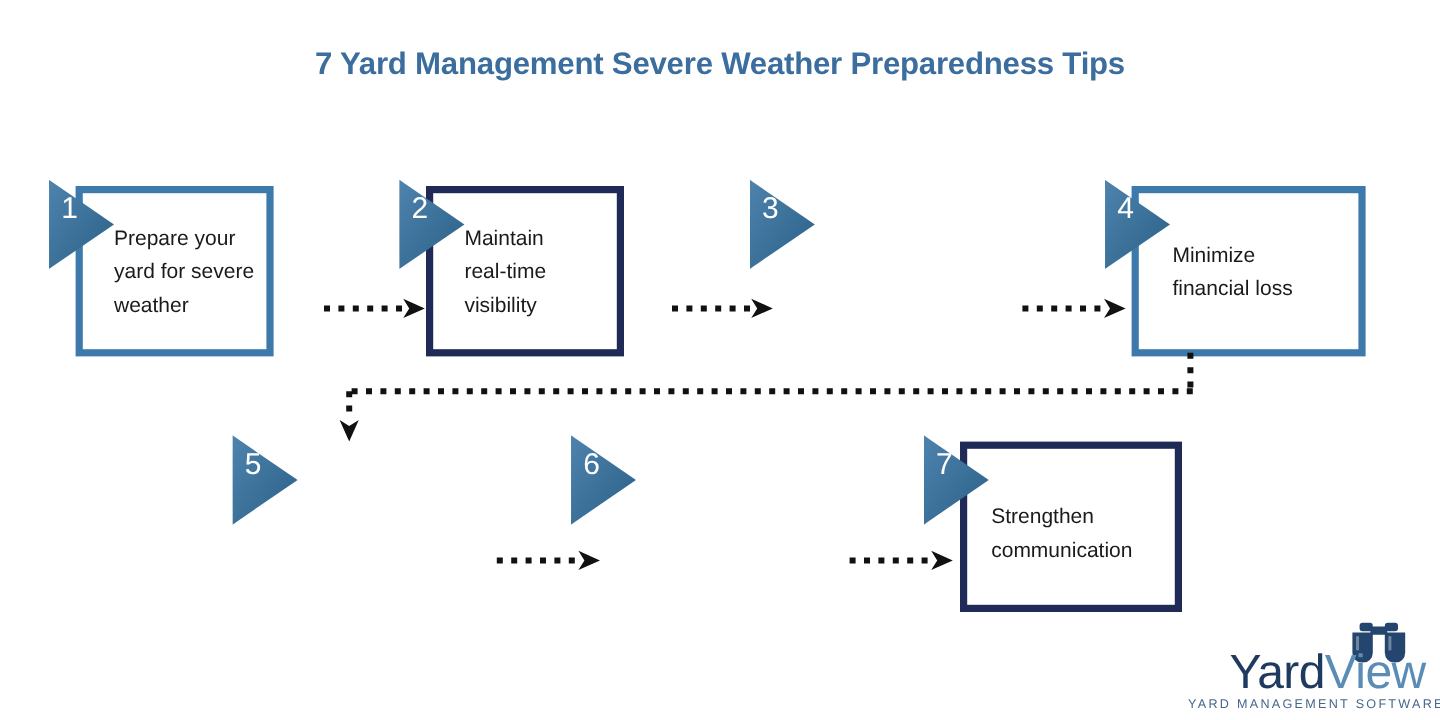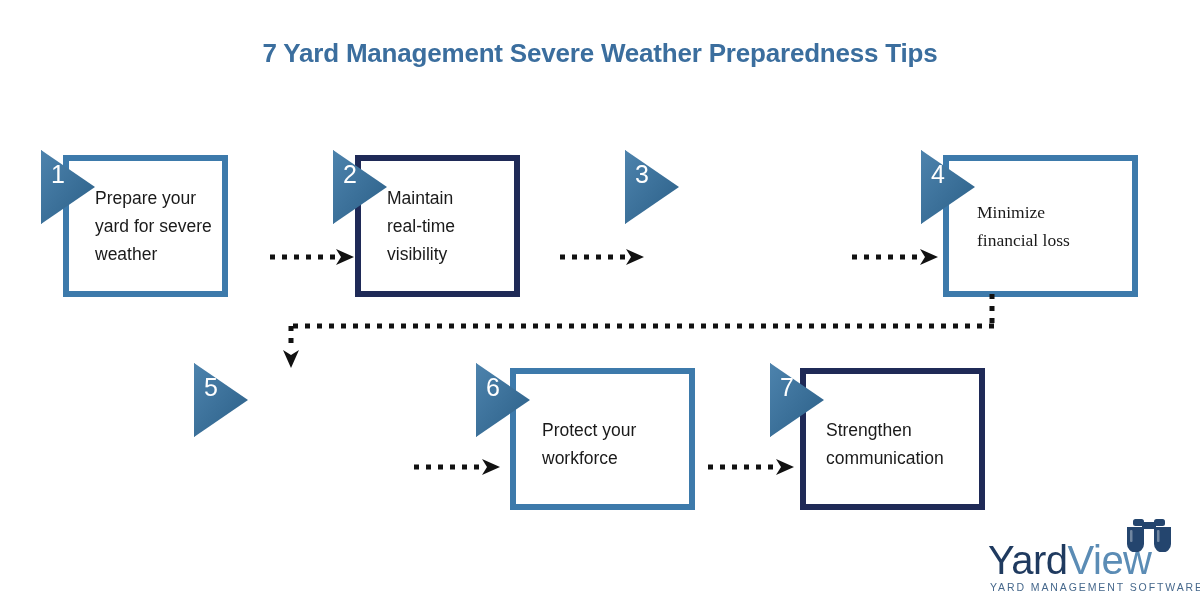--- a/index.html
+++ b/index.html
@@ -92,20 +92,21 @@
   }
   .connector svg { display: block; }
 
   
   #logo {
     position: absolute;
     left: 988px;
     top: 518px;
     width: 200px;
     height: 72px;
+    text-align: right;
   }
   #logo-binoculars {
     position: absolute;
     left: 128px;
     top: 0px;
     width: 66px;
     height: 34px;
   }
   #logo-wordmark {
     position: absolute;
@@ -229,21 +230,21 @@
           <stop offset="0%" stop-color="#4d83ad"></stop>
           <stop offset="100%" stop-color="#2b5f87"></stop>
         </linearGradient>
       </defs>
       <polygon points="8,4 8,78 22,64 22,18" fill="#2b5f87" opacity="0.85"></polygon>
       <polygon points="8,4 62,41 8,78" fill="url(#g3)"></polygon>
     </svg>
     <div class="badge-number">3</div>
   </div>
 
-  <div class="step-card tone-light" style="left:943px; top:155px; width:195px; height:142px;font-family:Liberation Serif, serif;">
+  <div class="step-card tone-light" style="left:943px; top:155px; width:195px; height:142px;">
     <div class="step-text" style="left:28px; top:37px; width:165px;">Minimize
 financial loss</div>
   </div>
   <div class="step-badge" style="left:913px; top:146px;">
     <svg viewBox="0 0 78 86">
       <defs>
         <linearGradient id="g4" x1="0" y1="0" x2="1" y2="1">
           <stop offset="0%" stop-color="#4d83ad"></stop>
           <stop offset="100%" stop-color="#2b5f87"></stop>
         </linearGradient>
@@ -261,24 +262,20 @@
           <stop offset="0%" stop-color="#4d83ad"></stop>
           <stop offset="100%" stop-color="#2b5f87"></stop>
         </linearGradient>
       </defs>
       <polygon points="8,4 8,78 22,64 22,18" fill="#2b5f87" opacity="0.85"></polygon>
       <polygon points="8,4 62,41 8,78" fill="url(#g5)"></polygon>
     </svg>
     <div class="badge-number">5</div>
   </div>
 
-  <div class="step-card tone-light" style="left:510px; top:368px; width:185px; height:142px;">
-    <div class="step-text" style="left:26px; top:42px; width:160px;">Protect your
-workforce</div>
-  </div>
   <div class="step-badge" style="left:468px; top:359px;">
     <svg viewBox="0 0 78 86">
       <defs>
         <linearGradient id="g6" x1="0" y1="0" x2="1" y2="1">
           <stop offset="0%" stop-color="#4d83ad"></stop>
           <stop offset="100%" stop-color="#2b5f87"></stop>
         </linearGradient>
       </defs>
       <polygon points="8,4 8,78 22,64 22,18" fill="#2b5f87" opacity="0.85"></polygon>
       <polygon points="8,4 62,41 8,78" fill="url(#g6)"></polygon>

